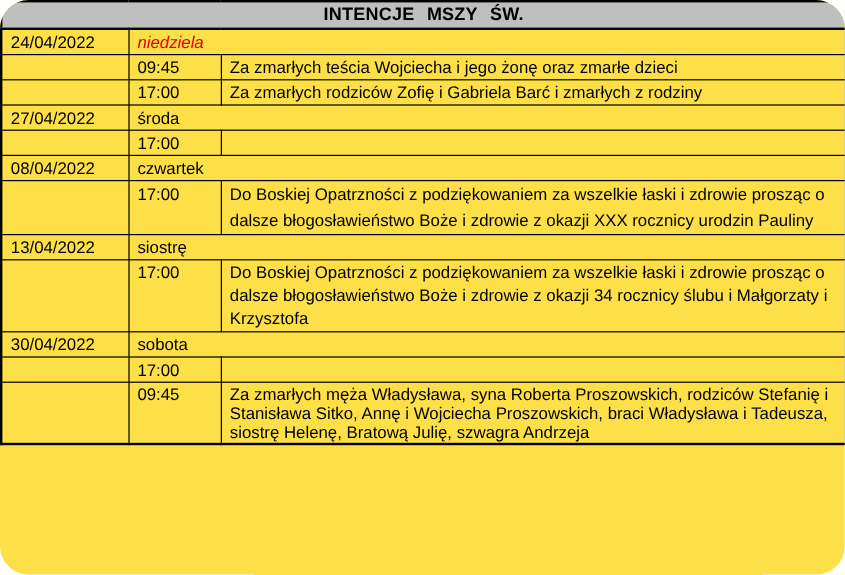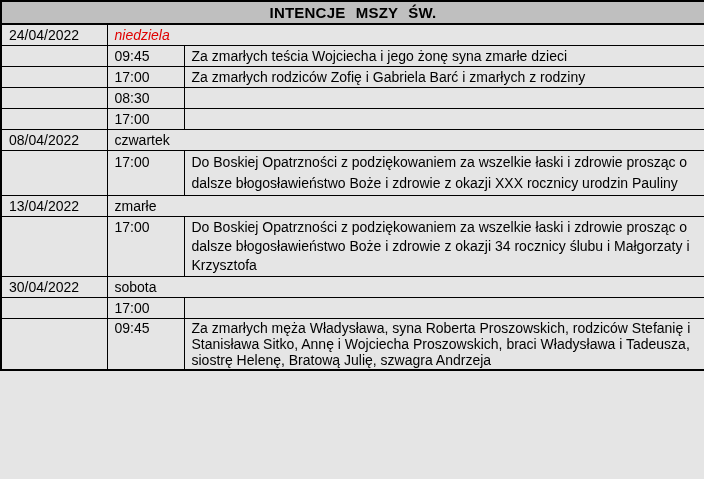--- a/index.html
+++ b/index.html
@@ -5,21 +5,22 @@
   html, body {
     margin: 0;
     padding: 0;
     background: #ffffff;
     font-family: "Liberation Sans", sans-serif;
   }
   .page {
     width: 704px;
     height: 479px;
     overflow: hidden;
-    background: #e5e5e5;
+    background: #fde047;
+    border-radius: 24px;
   }
   table.intentions {
     width: 704px;
     table-layout: fixed;
     border-collapse: collapse;
     border: 2px solid #000000;
   }
   td {
     border: 1px solid #000000;
     font-size: 14px;
@@ -62,49 +63,48 @@
       <tr>
         <td class="header-cell" colspan="3">INTENCJE MSZY ŚW.</td>
       </tr>
     <tr class="single">
           <td class="date-col">24/04/2022</td>
           <td colspan="2" class="red">niedziela</td>
         </tr>
         <tr class="single">
           <td class="date-col"></td>
           <td>09:45</td>
-          <td>Za zmarłych teścia Wojciecha i jego żonę syna zmarłe dzieci</td>
+          <td>Za zmarłych teścia Wojciecha i jego żonę oraz zmarłe dzieci</td>
         </tr>
         <tr class="single">
           <td class="date-col"></td>
           <td>17:00</td>
           <td>Za zmarłych rodziców Zofię i Gabriela Barć i zmarłych z rodziny</td>
         </tr>
         <tr class="single">
-          <td class="date-col"></td>
-          <td>08:30</td>
-          <td></td>
+          <td class="date-col">27/04/2022</td>
+          <td colspan="2">środa</td>
         </tr>
         <tr class="single">
           <td class="date-col"></td>
           <td>17:00</td>
           <td></td>
         </tr>
         <tr class="single">
           <td class="date-col">08/04/2022</td>
           <td colspan="2">czwartek</td>
         </tr>
         <tr class="h3a">
           <td class="date-col"></td>
           <td>17:00</td>
           <td>Do Boskiej Opatrzności z podziękowaniem za wszelkie łaski i zdrowie prosząc o dalsze błogosławieństwo Boże i zdrowie z okazji XXX rocznicy urodzin Pauliny</td>
         </tr>
         <tr class="single">
           <td class="date-col">13/04/2022</td>
-          <td colspan="2">zmarłe</td>
+          <td colspan="2">siostrę</td>
         </tr>
         <tr class="h3b">
           <td class="date-col"></td>
           <td>17:00</td>
           <td>Do Boskiej Opatrzności z podziękowaniem za wszelkie łaski i zdrowie prosząc o dalsze błogosławieństwo Boże i zdrowie z okazji 34 rocznicy ślubu i Małgorzaty i Krzysztofa</td>
         </tr>
         <tr class="single">
           <td class="date-col">30/04/2022</td>
           <td colspan="2">sobota</td>
         </tr>

